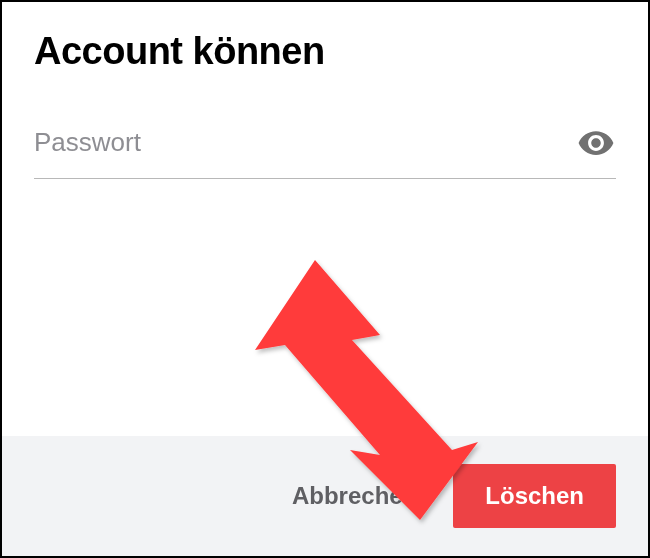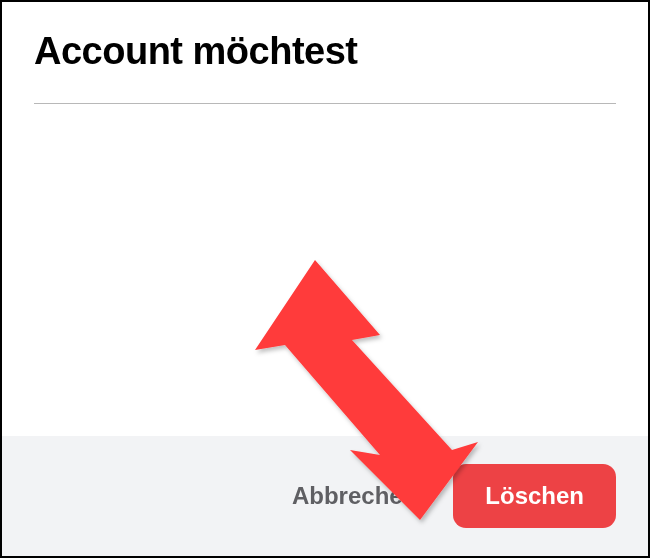--- a/index.html
+++ b/index.html
@@ -105,39 +105,47 @@
       font-family: inherit;
       padding: 16px 8px;
     }
     .delete-btn {
       background: #ed4245;
       border: none;
       color: #ffffff;
       font-size: 24px;
       font-weight: 700;
       padding: 18px 32px;
-      border-radius: 13px;
+      border-radius: 2px;
       cursor: pointer;
       font-family: inherit;
     }
     .annotation-arrow {
       position: absolute;
       pointer-events: none;
       z-index: 100;
     }
   </style>
 </head>
 <body>
 
 <div class="dialog">
   <div class="dialog-header">
-    <h1 class="dialog-title">Account möchtest</h1>
+    <h1 class="dialog-title">Account können</h1>
   </div>
 
 
+  <div class="password-row">
+    <input type="password" class="password-input" placeholder="Passwort" style="">
+    <span class="eye-icon">
+      <svg viewBox="0 0 24 24" fill="currentColor">
+        <path d="M12 4.5C7 4.5 2.73 7.61 1 12c1.73 4.39 6 7.5 11 7.5s9.27-3.11 11-7.5c-1.73-4.39-6-7.5-11-7.5zM12 17c-2.76 0-5-2.24-5-5s2.24-5 5-5 5 2.24 5 5-2.24 5-5 5zm0-8c-1.66 0-3 1.34-3 3s1.34 3 3 3 3-1.34 3-3-1.34-3-3-3z"></path>
+      </svg>
+    </span>
+  </div>
 
   <div class="divider"></div>
 
   <div class="spacer"></div>
 
   <div class="dialog-footer">
     <button class="cancel-btn">Abbrechen</button>
     <button class="delete-btn">Löschen</button>
   </div>
 </div>

